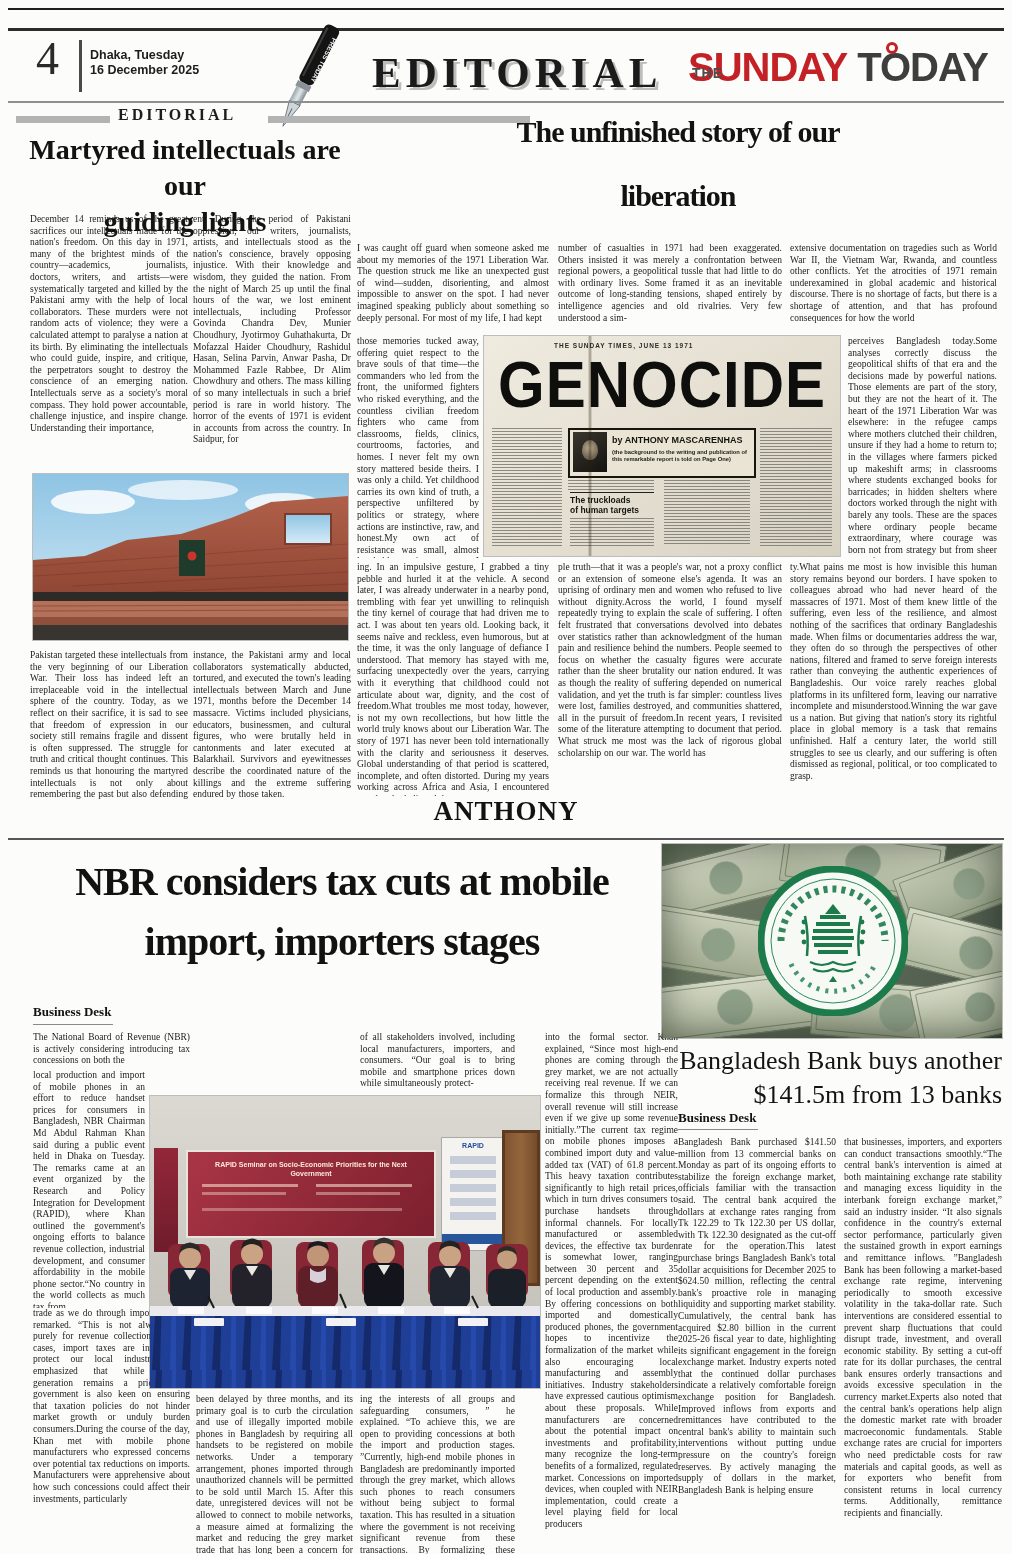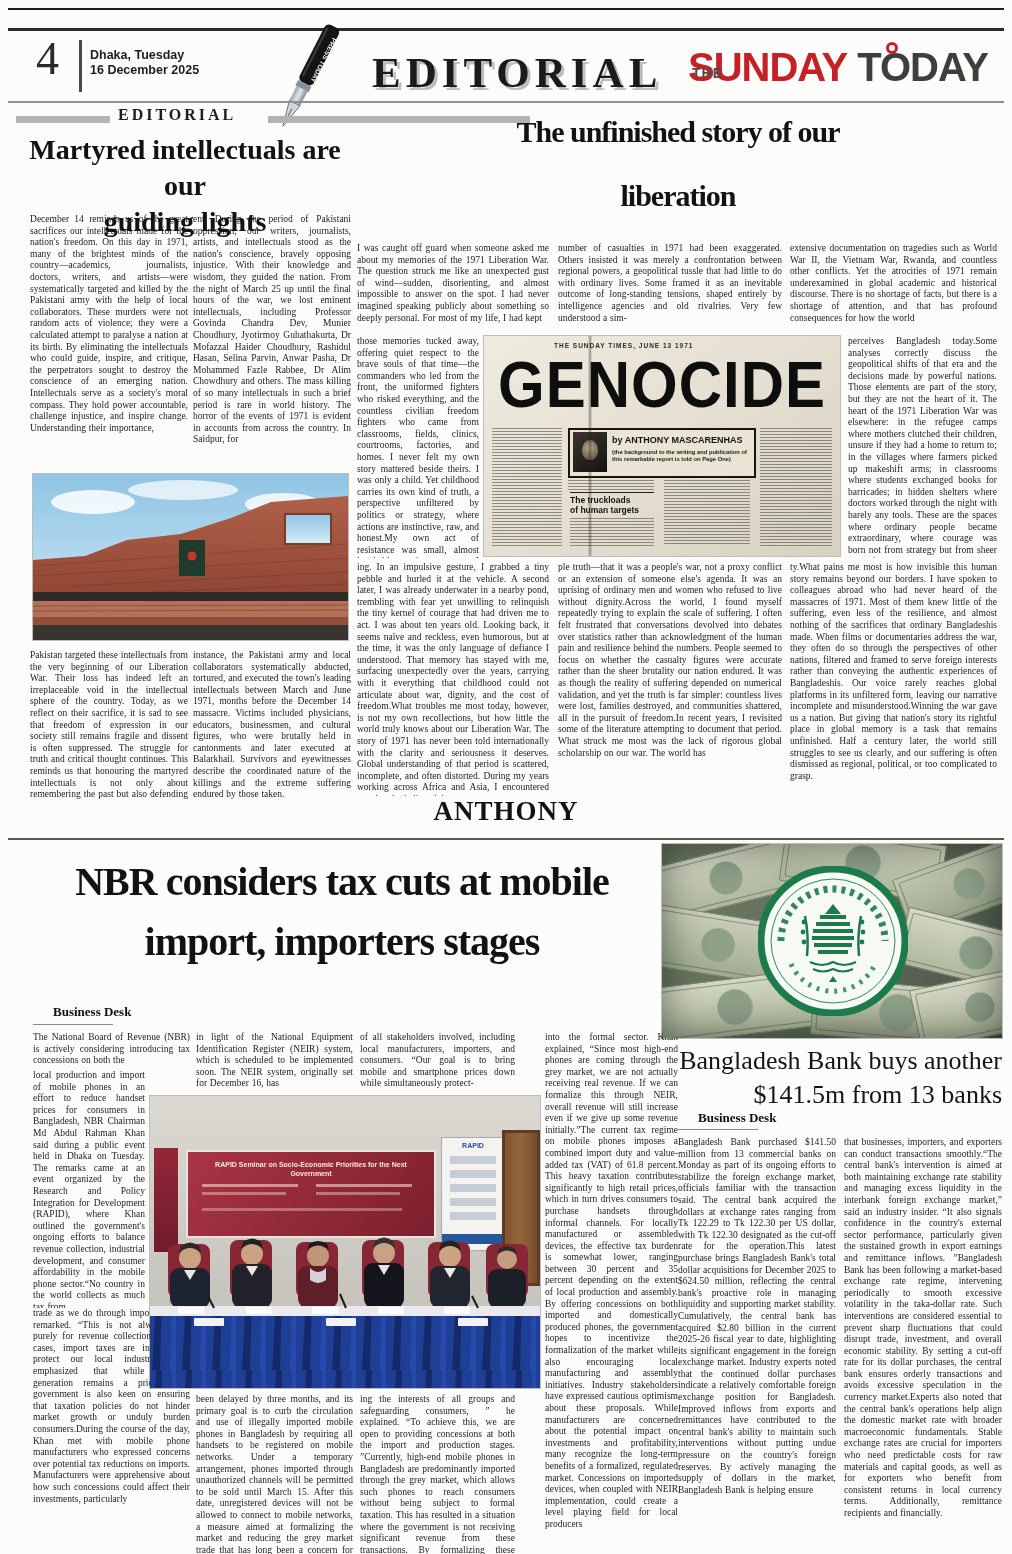--- a/index.html
+++ b/index.html
@@ -3,21 +3,21 @@
 <meta charset="utf-8">
 <style>
   html,body{margin:0;padding:0;background:#e9e9e9;}
   .page{position:relative;width:1012px;height:1554px;background:#fcfcfa;margin:0 auto;overflow:hidden;
         font-family:"Liberation Serif", serif;color:#1b1b1b;}
   .abs{position:absolute;}
   .rule{background:#1f1f1f;}
   .bodytext{font-size:9.5px;line-height:11.6px;text-align:justify;overflow:hidden;color:#1c1c1c;word-spacing:.4px;}
   .bodytext::first-letter{padding-left:0;}
   .headline{font-weight:700;color:#121212;text-align:center;}
-  .byline{font-weight:700;font-size:13px;color:#111;margin-left:20px;}
+  .byline{font-weight:700;font-size:13px;color:#111;}
   .byline-rule{height:1px;background:#8a8a8a;}
   
   .pagenum{font-size:46px;color:#2a2a2a;line-height:1;}
   .dateline{font-family:"Liberation Sans",sans-serif;font-weight:700;font-size:12.5px;line-height:15px;color:#1d1d1d;}
   .masthead{font-size:43px;font-weight:800;letter-spacing:5px;color:#1b1b1b;text-shadow:3px 3px 0 #bdbdbd;font-family:"Liberation Serif",serif;}
   .seclabel{font-size:16px;font-weight:700;letter-spacing:3px;color:#1d1d1d;}
   .graybar{background:#b3b3b3;height:7px;}
   .logo{font-family:"Liberation Sans",sans-serif;font-weight:800;}
   .logo .the{position:absolute;top:-1px;left:4px;font-size:14px;color:#4c4c4c;letter-spacing:1px;margin-top:32px;}
   .logo .row{display:flex;align-items:flex-end;margin-top:13px;}
@@ -180,21 +180,20 @@
     <div>NBR considers tax cuts at mobile</div>
     <div>import, importers stages</div>
   </div>
   <div class="abs byline" style="left:33px;top:1004px;">Business Desk</div>
   <div class="abs byline-rule" style="left:33px;top:1024px;width:80px;"></div>
 
   <div class="abs bodytext" style="left:33px;top:1032px;width:157px;height:38px;">The National Board of Revenue (NBR) is actively considering introducing tax concessions on both the</div>
   <div class="abs bodytext" style="left:33px;top:1070px;width:112px;height:238px;">local production and import of mobile phones in an effort to reduce handset prices for consumers in Bangladesh, NBR Chairman Md Abdul Rahman Khan said during a public event held in Dhaka on Tuesday. The remarks came at an event organized by the Research and Policy Integration for Development (RAPID), where Khan outlined the government's ongoing efforts to balance revenue collection, industrial development, and consumer affordability in the mobile phone sector.“No country in the world collects as much tax from</div>
   <div class="abs bodytext" style="left:33px;top:1308px;width:157px;height:246px;">trade as we do through imports,” Khan remarked. “This is not always done purely for revenue collection. In most cases, import taxes are intended to protect our local industries.” He emphasized that while revenue generation remains a priority, the government is also keen on ensuring that taxation policies do not hinder market growth or unduly burden consumers.During the course of the day, Khan met with mobile phone manufacturers who expressed concerns over potential tax reductions on imports. Manufacturers were apprehensive about how such concessions could affect their investments, particularly</div>
 
-  <div class="abs bodytext" style="left:196px;top:1032px;width:157px;height:62px;">in light of the National Equipment Identification Register (NEIR) system, which is scheduled to be implemented soon. The NEIR system, originally set for December 16, has</div>
   <div class="abs bodytext" style="left:196px;top:1394px;width:157px;height:160px;">been delayed by three months, and its primary goal is to curb the circulation and use of illegally imported mobile phones in Bangladesh by requiring all handsets to be registered on mobile networks. Under a temporary arrangement, phones imported through unauthorized channels will be permitted to be sold until March 15. After this date, unregistered devices will not be allowed to connect to mobile networks, a measure aimed at formalizing the market and reducing the grey market trade that has long been a concern for both regulators and legitimate manufacturers. Khan highlighted that the NBR's approach is intended to balance the interests</div>
 
   <div class="abs bodytext" style="left:360px;top:1032px;width:155px;height:62px;">of all stakeholders involved, including local manufacturers, importers, and consumers.  “Our goal is to bring mobile and smartphone prices down while simultaneously protect-</div>
   <div class="abs bodytext" style="left:360px;top:1394px;width:155px;height:160px;">ing the interests of all groups and safeguarding consumers, ” he explained. “To achieve this, we are open to providing concessions at both the import and production stages. ”Currently, high-end mobile phones in Bangladesh are predominantly imported through the grey market, which allows such phones to reach consumers without being subject to formal taxation. This has resulted in a situation where the government is not receiving significant revenue from these transactions. By formalizing these imports through NEIR, the NBR anticipates that even if some revenue is forgone via concessions, the overall revenue will increase as transactions move</div>
 
   <div class="abs bodytext" style="left:545px;top:1032px;width:133px;height:522px;">into the formal sector. Khan explained, “Since most high-end phones are coming through the grey market, we are not actually receiving real revenue. If we can formalize this through NEIR, overall revenue will still increase even if we give up some revenue initially.”The current tax regime on mobile phones imposes a combined import duty and value-added tax (VAT) of 61.8 percent. This heavy taxation contributes significantly to high retail prices, which in turn drives consumers to purchase handsets through informal channels. For locally manufactured or assembled devices, the effective tax burden is somewhat lower, ranging between 30 percent and 35 percent depending on the extent of local production and assembly. By offering concessions on both imported and domestically produced phones, the government hopes to incentivize the formalization of the market while also encouraging local manufacturing and assembly initiatives. Industry stakeholders have expressed cautious optimism about these proposals. While manufacturers are concerned about the potential impact on investments and profitability, many recognize the long-term benefits of a formalized, regulated market. Concessions on imported devices, when coupled with NEIR implementation, could create a level playing field for local producers</div>
 
   <div class="abs photo-frame" style="left:150px;top:1096px;width:390px;height:292px;overflow:hidden;background:linear-gradient(#dcd9d2,#c7c4bd 70%,#b9b6af);">
 
     <div class="abs" style="left:4px;top:52px;width:24px;height:104px;background:linear-gradient(#93273a,#6f1c2a);"></div>

